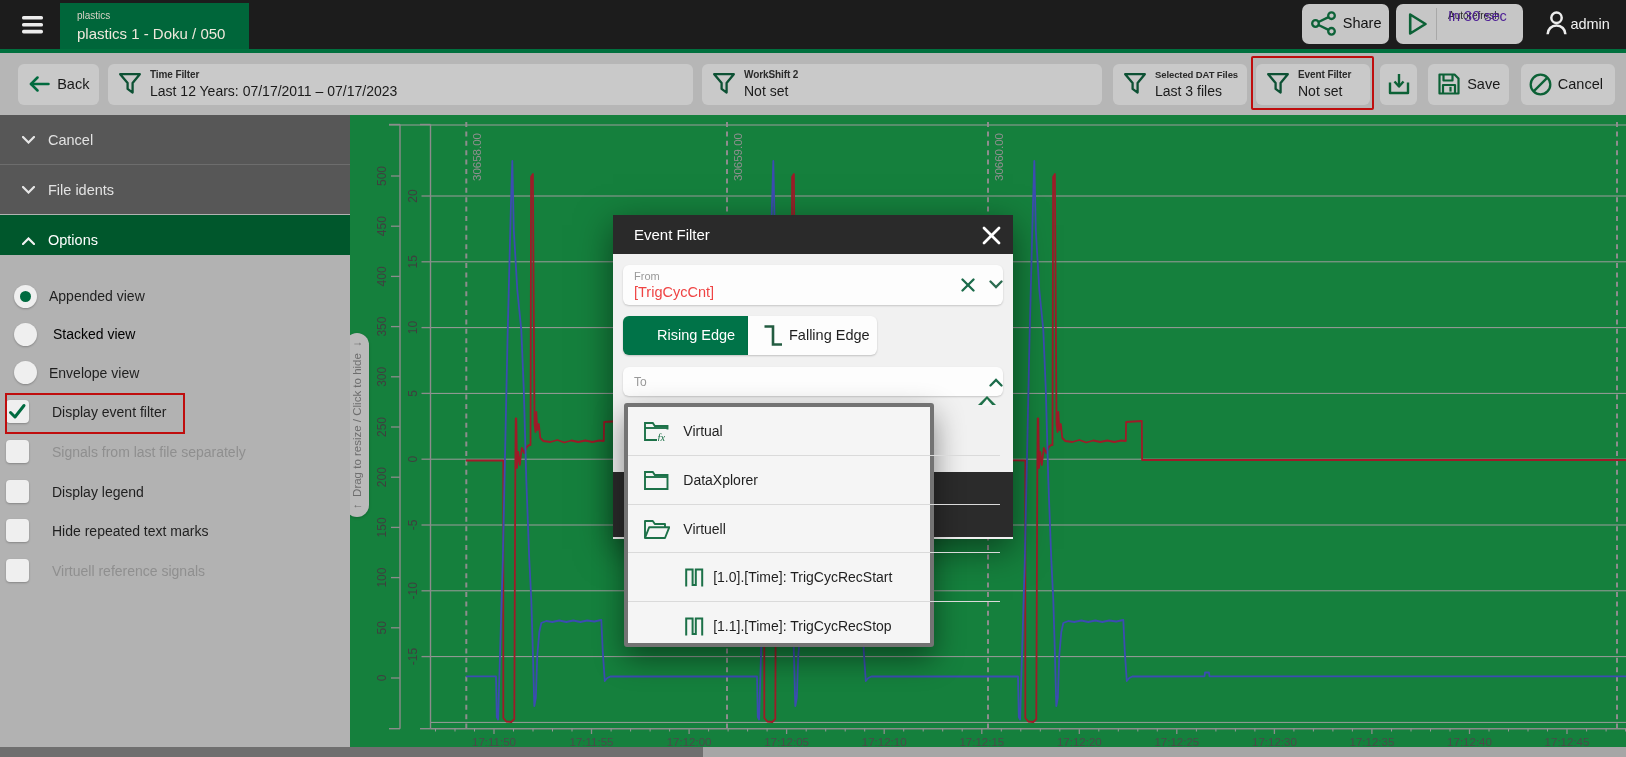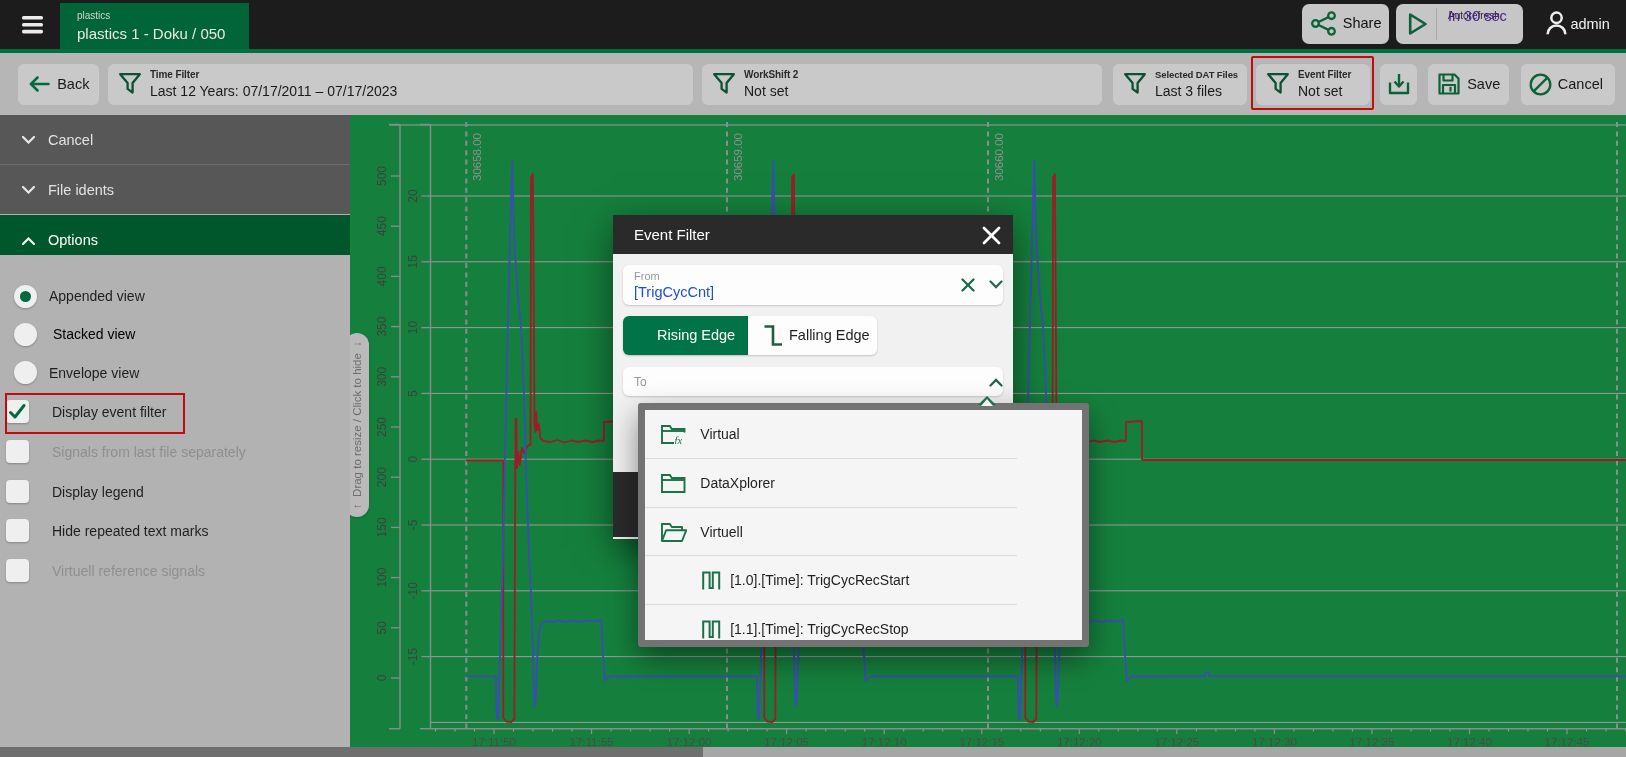--- a/index.html
+++ b/index.html
@@ -13,21 +13,21 @@
 .chip{position:absolute;top:63.5px;height:41px;background:#c9c9c9;border-radius:6px}
 .sidebar{position:absolute;left:0;top:115px;width:350px;height:632px;background:#b2b2b2}
 .shead{position:absolute;left:0;width:350px;height:49px;background:#575757;color:#e2e2e2;font-size:15.5px}
 .shead span{position:absolute;left:48px;top:17px;font-size:14.5px}
 .opt{position:absolute;left:49px;font-size:14px;color:#1f1f1f;white-space:nowrap}
 .ctl{position:absolute;background:#efefef;width:23px;height:23px;box-shadow:0 1px 2px rgba(0,0,0,.25)}
 .modal{position:absolute;left:613px;top:215px;width:400px;height:324px;background:#f1f1f1;box-shadow:0 10px 34px rgba(0,0,0,.5)}
 .mhead{position:absolute;left:0;top:0;width:400px;height:38.5px;background:#2a2a2a;color:#fff}
 .field{position:absolute;left:10px;width:380px;background:#fdfdfd;border-radius:6px;box-shadow:0 1px 2px rgba(0,0,0,.18)}
 .flab{position:absolute;left:11px;font-size:11px;color:#999}
-.dd{position:absolute;left:638px;top:403px;width:451px;height:243.5px;background:#f5f5f5;border:7px solid #737373;border-radius:3px;box-shadow:0 12px 30px rgba(0,0,0,.45)}
+.dd{position:absolute;left:624px;top:403px;width:310px;height:243.5px;background:#f5f5f5;border:4px solid #737373;border-radius:3px;box-shadow:0 12px 30px rgba(0,0,0,.45)}
 .ddrow{position:absolute;left:0;width:372px;height:48.7px}
 .ddrow .txt{position:absolute;top:16px;font-size:14px;color:#1f1f1f}
 .sep{position:absolute;left:0;width:372px;height:1px;background:#dadada}
 svg{display:block}
 </style></head>
 <body>
 <div class="abs" style="left:350px;top:115px;width:1276px;height:642px;background:#15803d">
 <svg width="1276" height="642" viewBox="350 115 1276 642" font-family="Liberation Sans, sans-serif">
 <line x1="389" y1="125.0" x2="1626" y2="125.0" stroke="#9c9c9c" stroke-width="1"></line>
 <line x1="430.5" y1="196.0" x2="1626" y2="196.0" stroke="#9c9c9c" stroke-width="1"></line>
@@ -345,21 +345,21 @@
           <g stroke="#fff" stroke-width="2.8" stroke-linecap="round">
             <line x1="2" y1="2" x2="17" y2="17"></line>
             <line x1="17" y1="2" x2="2" y2="17"></line>
           </g>
         </svg>
       </div>
     </div>
 <div class="abs" style="left:0;top:256.5px;width:400px;height:65.5px;background:#2b2b2b"></div>
 <div class="field" style="top:49.7px;height:39.9px">
       <div class="flab" style="top:5px">From</div>
-<div class="abs" style="left:11px;top:19.5px;font-size:14.5px;color:#1d4ed8">[TrigCycCnt]</div>
+<div class="abs" style="left:11px;top:19.5px;font-size:14.5px;color:#ef4444">[TrigCycCnt]</div>
 <div class="abs" style="left:338px;top:13px">
         <svg width="14" height="14" viewBox="0 0 14 14">
           <g stroke="#1b6b4a" stroke-width="2.3" stroke-linecap="round">
             <line x1="1.5" y1="1.5" x2="12.5" y2="12.5"></line>
             <line x1="12.5" y1="1.5" x2="1.5" y2="12.5"></line>
           </g>
         </svg>
       </div>
 <div class="abs" style="left:366px;top:15.5px">
         <svg width="14" height="9" viewBox="0 0 14 9">

